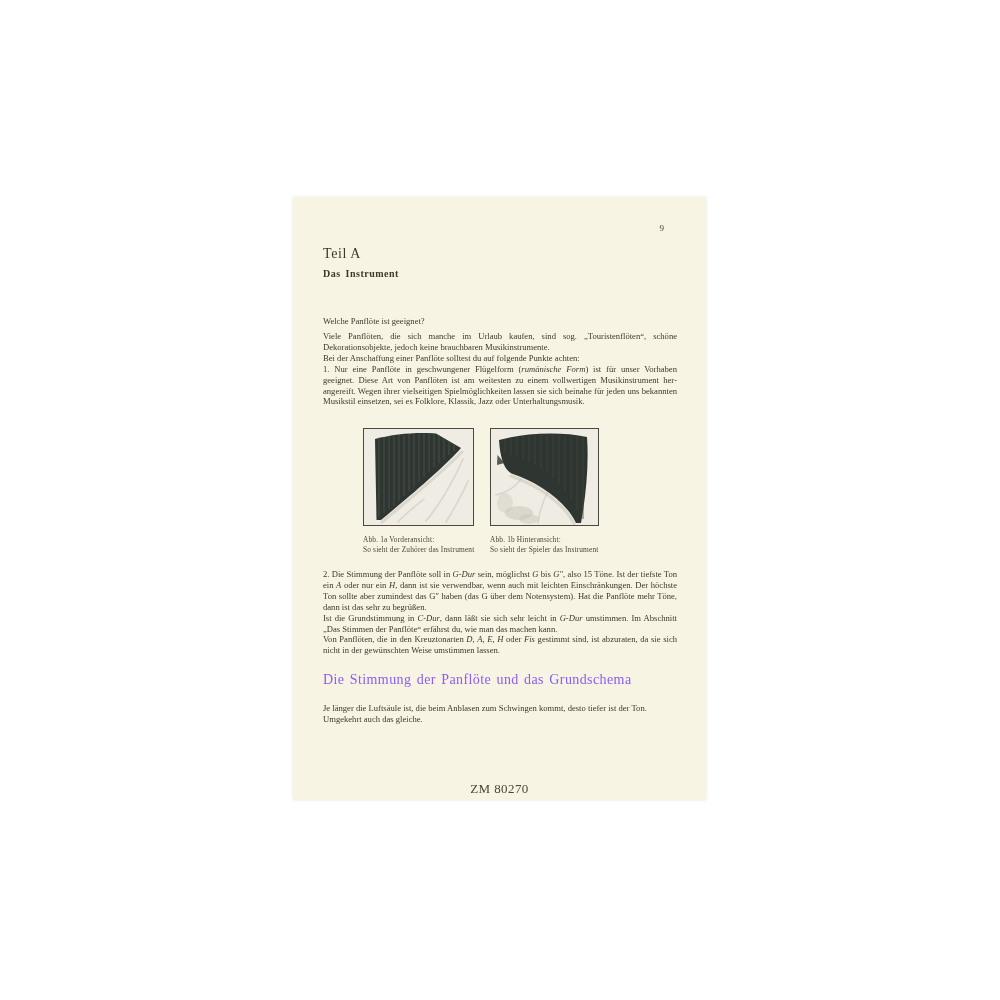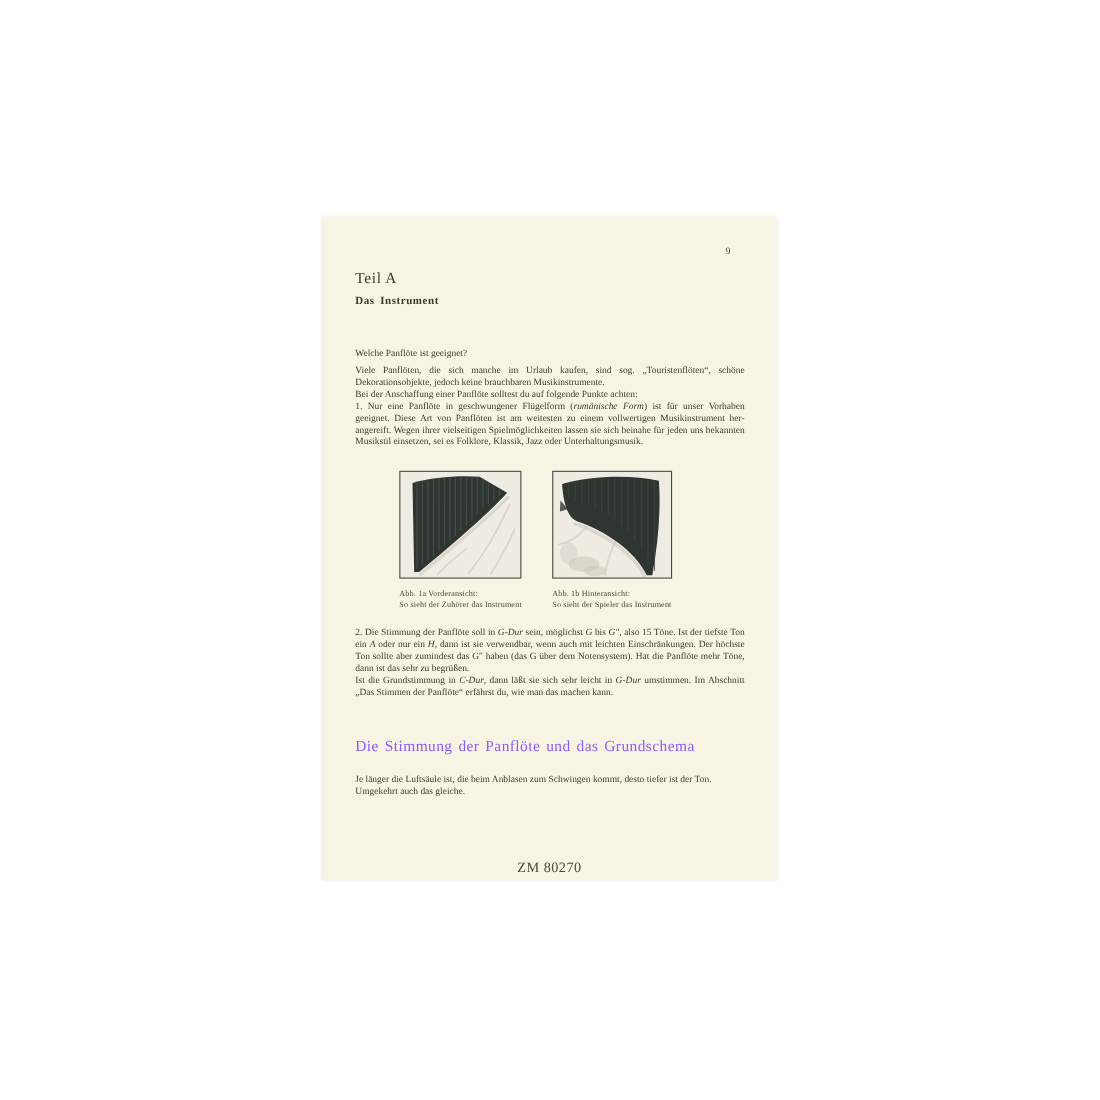--- a/index.html
+++ b/index.html
@@ -59,21 +59,21 @@
   .intro-copy{top:134px;}
   .tuning-copy{top:372px;}
   .pitch-copy{top:506px;}
   .section-heading{
     top:475px;left:30px;width:360px;
     font-size:14px;letter-spacing:.4px;word-spacing:1.5px;
     color:#8b5cf6;
   }
   figure{position:absolute;top:231px;}
   .figure-1a{left:70px;width:101px;}
-  .figure-1b{left:209px;width:85px;}
+  .figure-1b{left:197px;width:85px;}
   .photo{
     border:1px solid var(--frame-border);
     background:var(--photo-background);
     line-height:0;
   }
   .figure-1a .photo{width:111px;height:98px;}
   .figure-1b .photo{width:109px;height:98px;}
   .caption{
     margin-top:9px;
     font-size:7.4px;line-height:9.6px;
@@ -184,20 +184,21 @@
       </div>
       <figcaption class="caption">
         <div>Abb. 1b Hinteransicht:</div>
         <div>So sieht der Spieler das Instrument</div>
       </figcaption>
     </figure>
 
     <div class="abs copy tuning-copy">
         <p><span>2. Die Stimmung der Panflöte soll in </span><span class="it">G-Dur</span><span> sein, möglichst </span><span class="it">G</span><span> bis </span><span class="it">G″</span><span>, also 15 Töne. Ist der tiefste Ton ein </span><span class="it">A</span><span> oder nur ein </span><span class="it">H</span><span>, dann ist sie verwendbar, wenn auch mit leichten Einschrän­kungen. Der höchste Ton sollte aber zumindest das G″ haben (das G über dem Notensystem). Hat die Panflöte mehr Töne, dann ist das sehr zu begrüßen.</span></p>
         <p><span>Ist die Grundstimmung in </span><span class="it">C-Dur</span><span>, dann läßt sie sich sehr leicht in </span><span class="it">G-Dur</span><span> umstimmen. Im Ab­schnitt „Das Stimmen der Panflöte“ erfährst du, wie man das machen kann.</span></p>
+        <p><span>Von Panflöten, die in den Kreuztonarten </span><span class="it">D, A, E, H</span><span> oder </span><span class="it">Fis</span><span> gestimmt sind, ist abzuraten, da sie sich nicht in der gewünschten Weise umstimmen lassen.</span></p>
       </div>
 
     <h2 class="abs section-heading" style="font-weight:normal;">Die Stimmung der Panflöte und das Grundschema</h2>
 
     <div class="abs copy pitch-copy">
         <p><span>Je länger die Luftsäule ist, die beim Anblasen zum Schwingen kommt, desto tiefer ist der Ton.</span></p>
         <p><span>Umgekehrt auch das gleiche.</span></p>
       </div>
 
     <div class="abs footer-code">ZM 80270</div>

